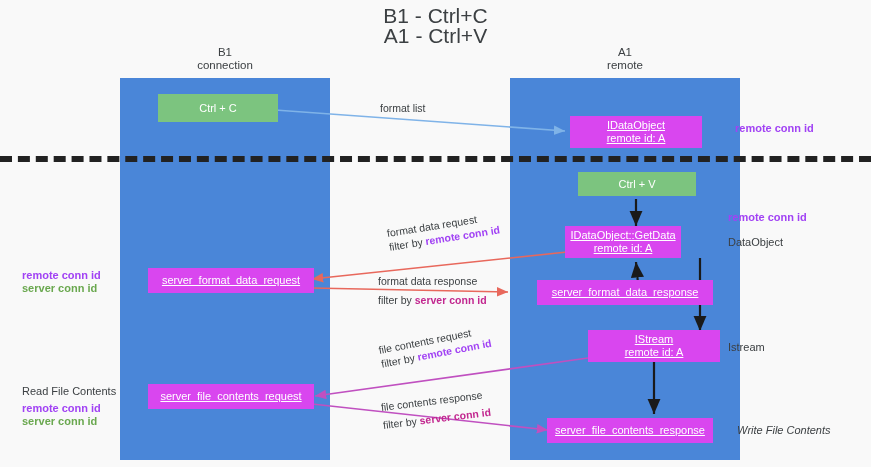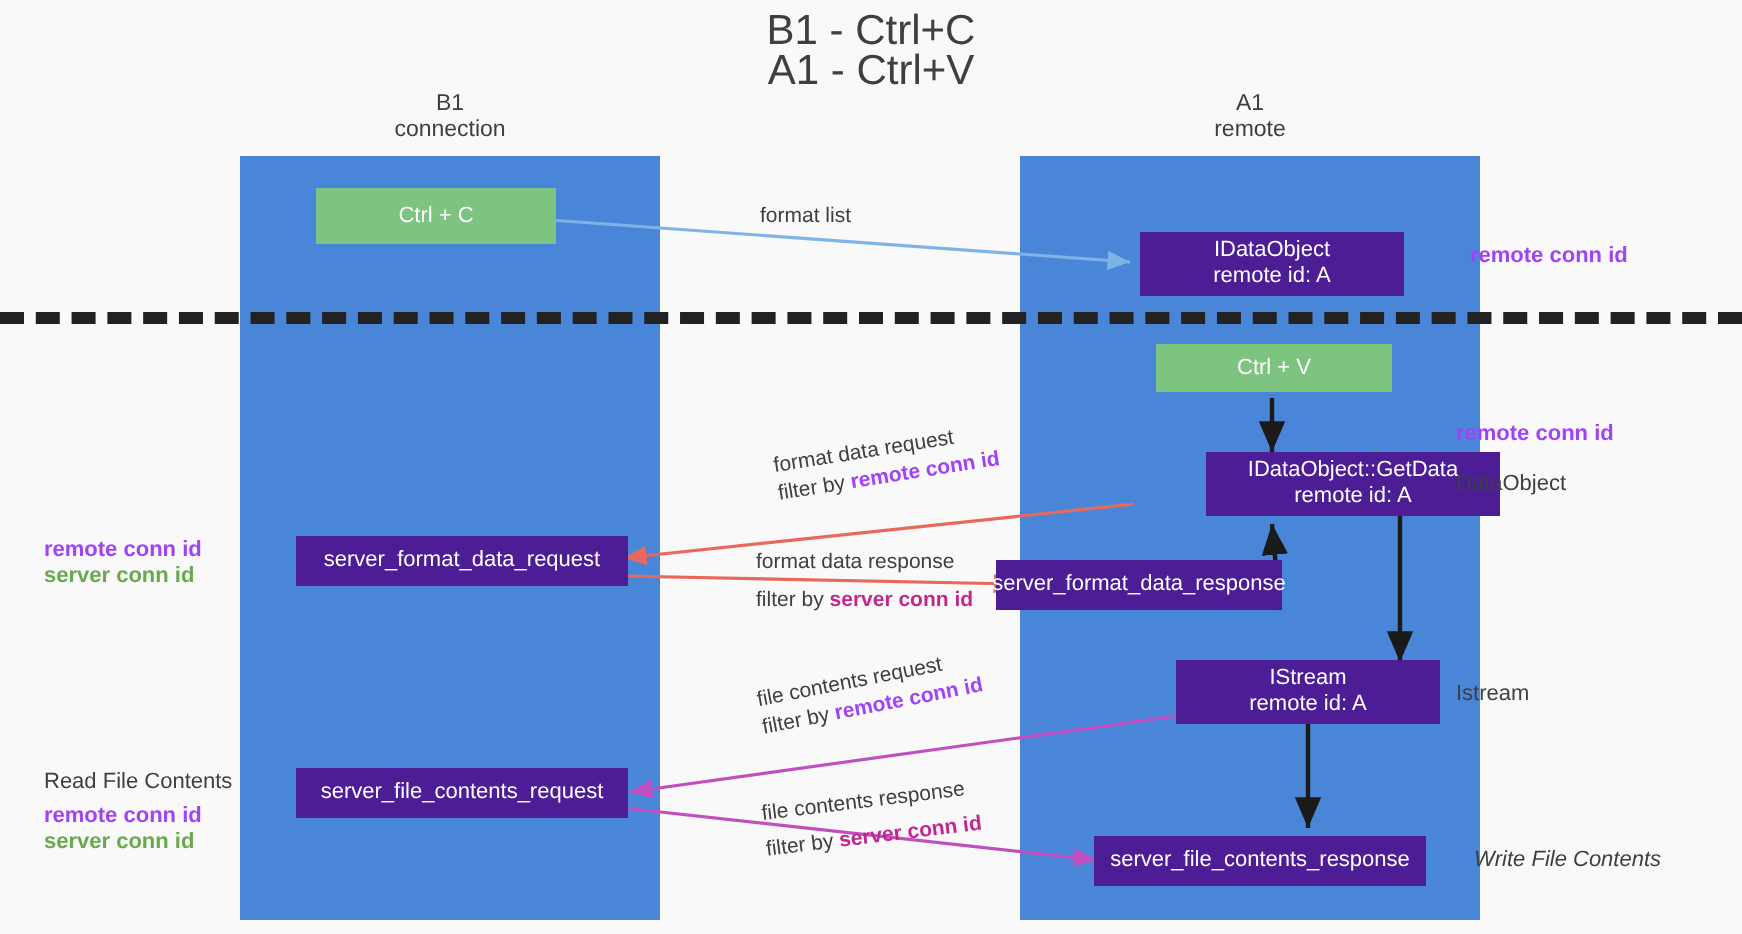--- a/index.html
+++ b/index.html
@@ -67,21 +67,21 @@
     align-items: center;
     justify-content: center;
     color: #ffffff;
     font-size: 11px;
     line-height: 13px;
     text-align: center;
     white-space: pre-line;
     padding: 12px 4px;
   }
   .node.green  { background: #7cc47f; }
-  .node.orange { background: #4c1d95; }
+  .node.orange { background: #d946ef; text-decoration: underline; }
 
   
   .anno {
     font-size: 11px;
     line-height: 13.5px;
     white-space: pre-line;
   }
   .anno.dark   { color: #3c4043; }
   .purple { color: #a142f4; font-weight: bold; }
   .green-t { color: #6aa84f; font-weight: bold; }
@@ -156,26 +156,26 @@
     <path d="M654,362 L654,414" stroke="#1a1a1a" stroke-width="2.2" fill="none" marker-end="url(#ah-black)"></path>
   </svg>
 
   <div class="abs node green" style="left:158px; top:94px; width:120px; height:28px;">Ctrl + C</div>
 
   <div class="abs node orange" style="left:570px; top:116px; width:132px; height:32px;">IDataObject
 remote id: A</div>
 
   <div class="abs node green" style="left:578px; top:172px; width:118px; height:15px;">Ctrl + V</div>
 
-  <div class="abs node orange" style="left:603px; top:226px; width:147px; height:32px;">IDataObject::GetData
+  <div class="abs node orange" style="left:565px; top:226px; width:116px; height:32px;">IDataObject::GetData
 remote id: A</div>
 
   <div class="abs node orange" style="left:148px; top:268px; width:166px; height:25px;">server_format_data_request</div>
 
-  <div class="abs node orange" style="left:498px; top:280px; width:143px; height:25px;text-align:right;">server_format_data_response</div>
+  <div class="abs node orange" style="left:537px; top:280px; width:176px; height:25px;text-align:right;">server_format_data_response</div>
 
   <div class="abs node orange" style="left:588px; top:330px; width:132px; height:32px;">IStream
 remote id: A</div>
 
   <div class="abs node orange" style="left:148px; top:384px; width:166px; height:25px;">server_file_contents_request</div>
 
   <div class="abs node orange" style="left:547px; top:418px; width:166px; height:25px;">server_file_contents_response</div>
 
   <div class="abs anno purple" style="left:735px; top:122px;">remote conn id</div>
 

